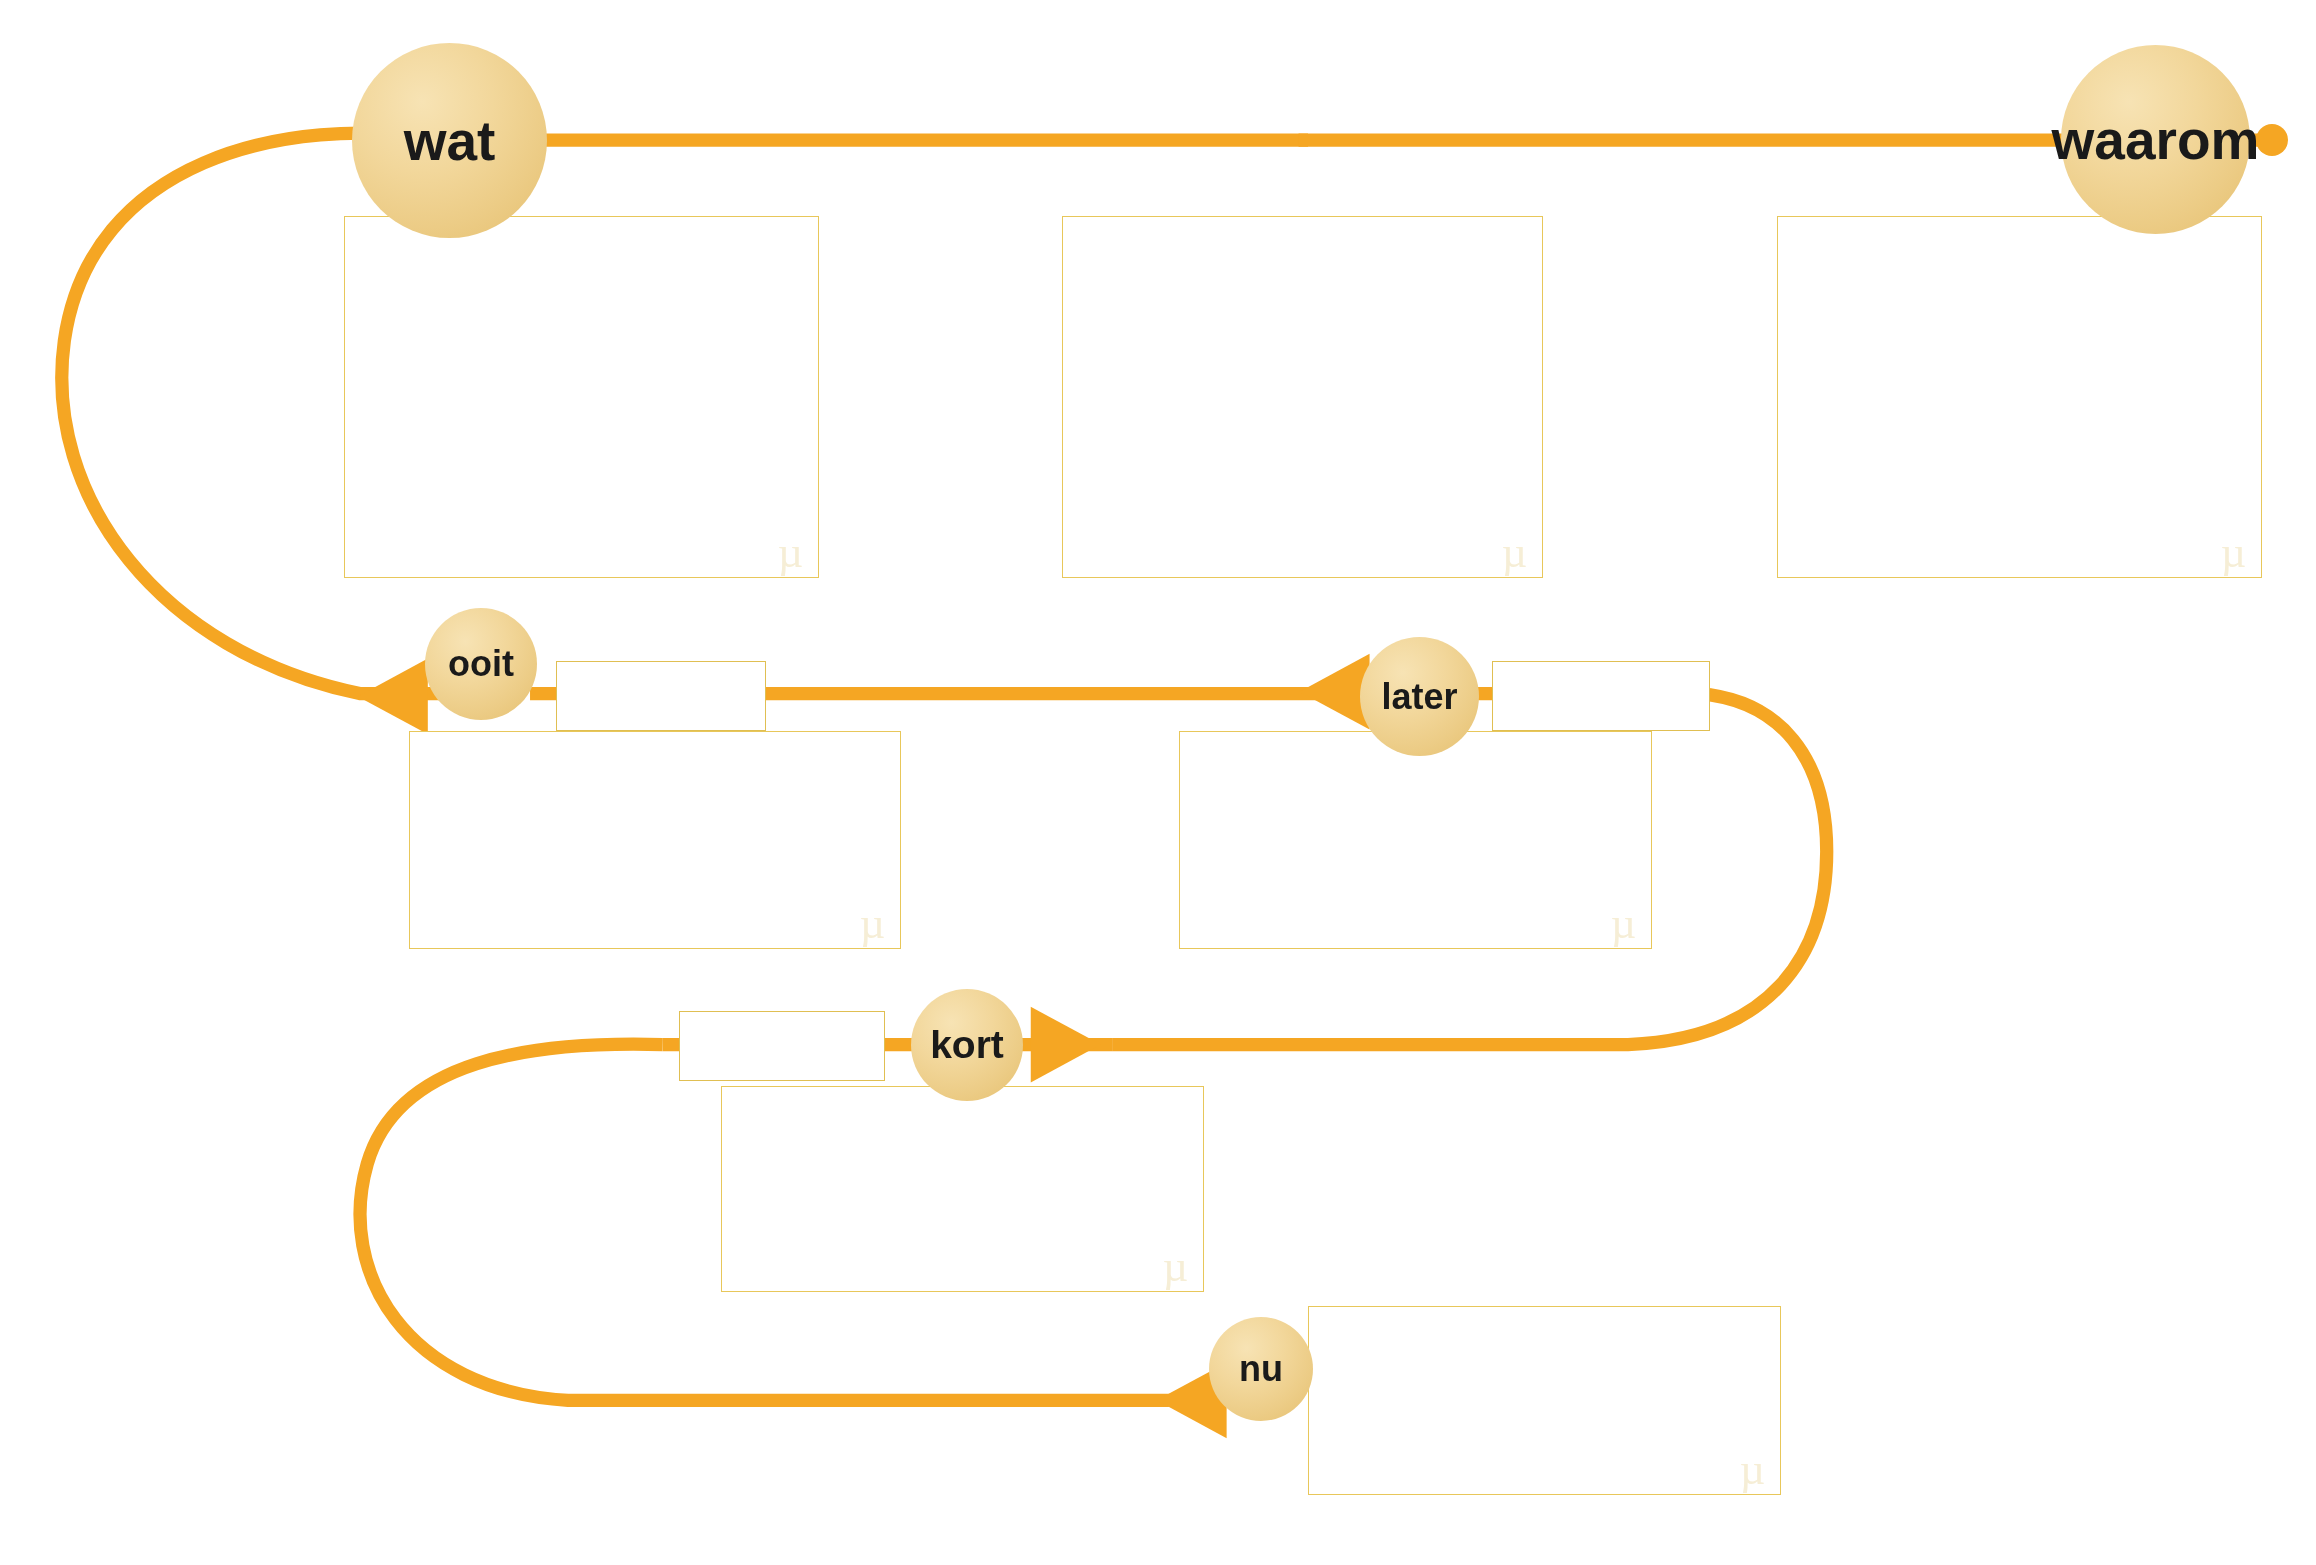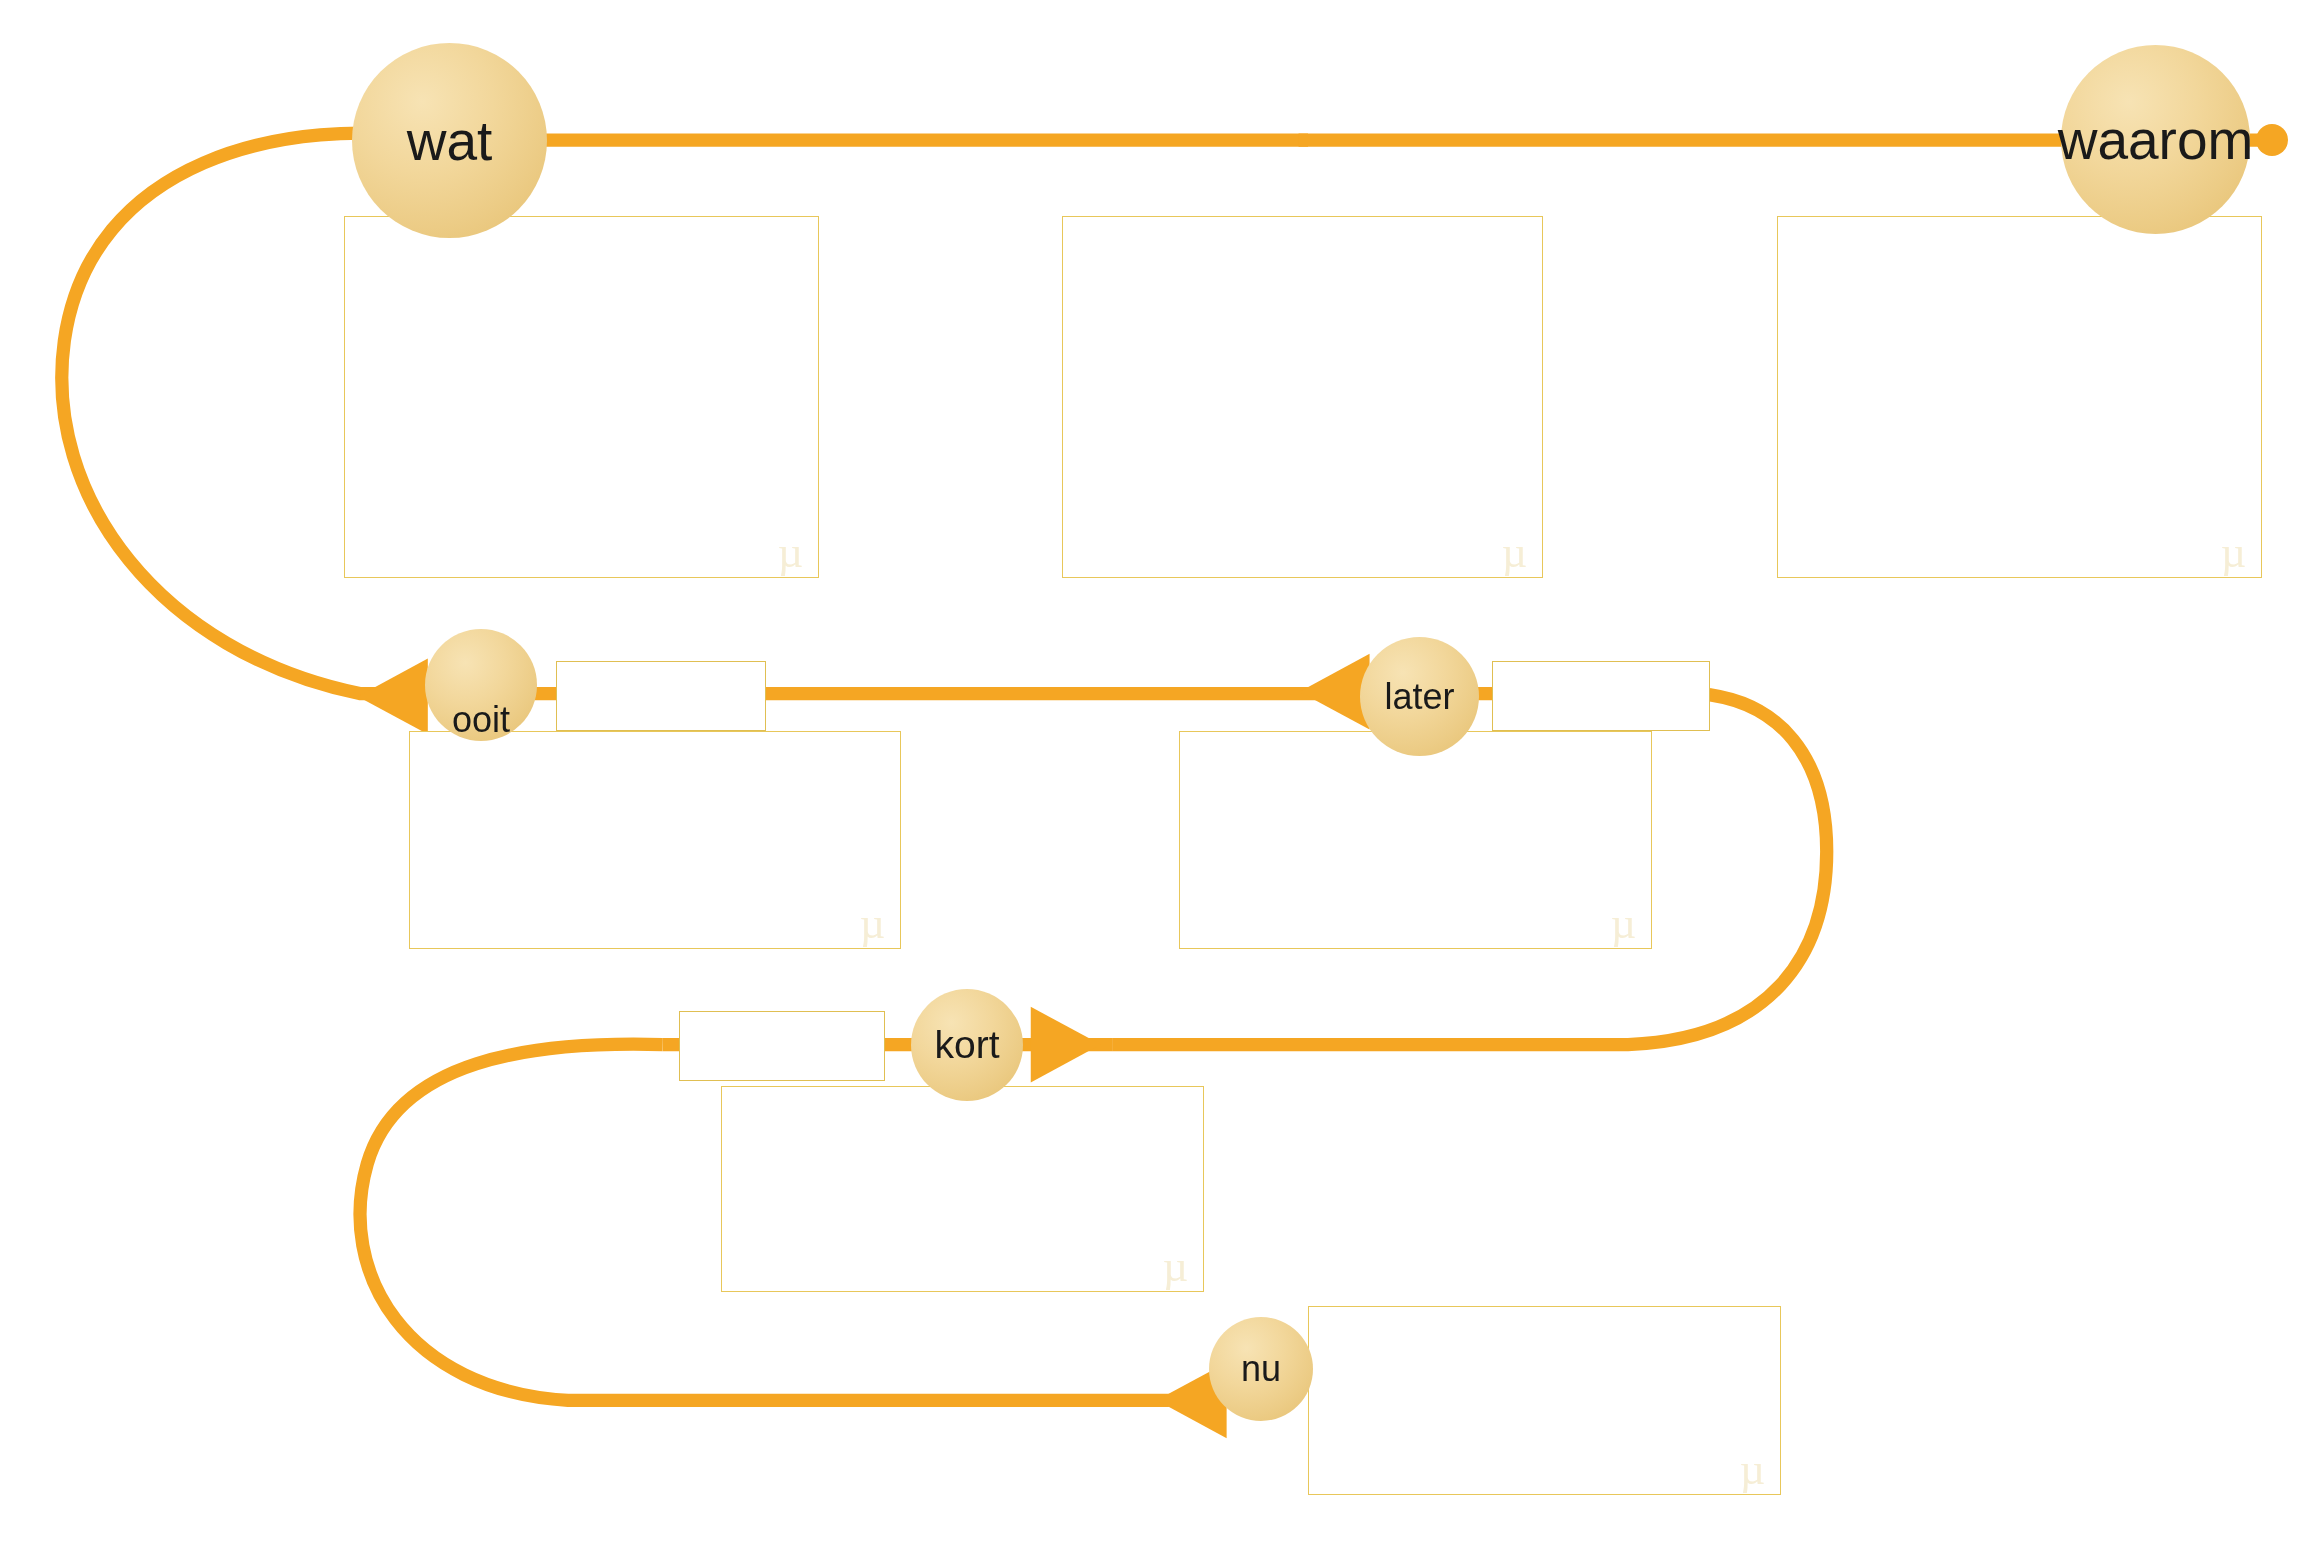--- a/index.html
+++ b/index.html
@@ -47,21 +47,21 @@
     border: 1.9px solid #e0bf52;
     box-sizing: border-box;
   }
   .node {
     position: absolute;
     border-radius: 50%;
     display: flex;
     align-items: center;
     justify-content: center;
     color: #1a1a1a;
-    font-weight: normal;
+    font-weight: bold;
     white-space: nowrap;
     background:
       radial-gradient(circle at 36% 30%,
         #f7e3b4 0%,
         #f2d79b 38%,
         #eccc86 68%,
         #e5bf6e 100%);
   }
   .enddot {
     position: absolute;
@@ -143,21 +143,21 @@
     <span>wat</span>
   </div>
 
 
   <div class="node" style="left:2061px; top:45px; width:189px; height:189px; font-size:55px; overflow:visible;">
     <span>waarom</span>
   </div>
 
   <div class="enddot" style="left:2256px; top:124px; width:32px; height:32px;"></div>
 
-  <div class="node" style="left:425px; top:629px; width:112px; height:112px; font-size:36px;align-items:flex-end;">
+  <div class="node" style="left:425px; top:608px; width:112px; height:112px; font-size:36px;">
     <span>ooit</span>
   </div>
 
   <div class="node" style="left:1360px; top:637px; width:119px; height:119px; font-size:36px;justify-content:center;">
     <span>later</span>
   </div>
 
   <div class="node" style="left:911px; top:989px; width:112px; height:112px; font-size:39px;">
     <span>kort</span>
   </div>

